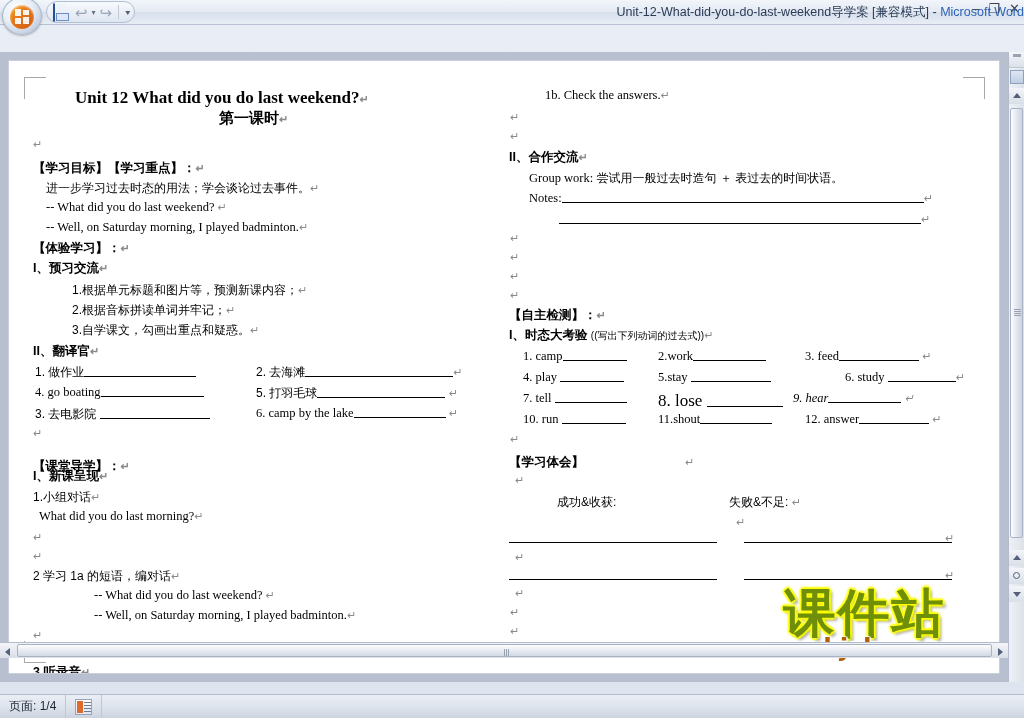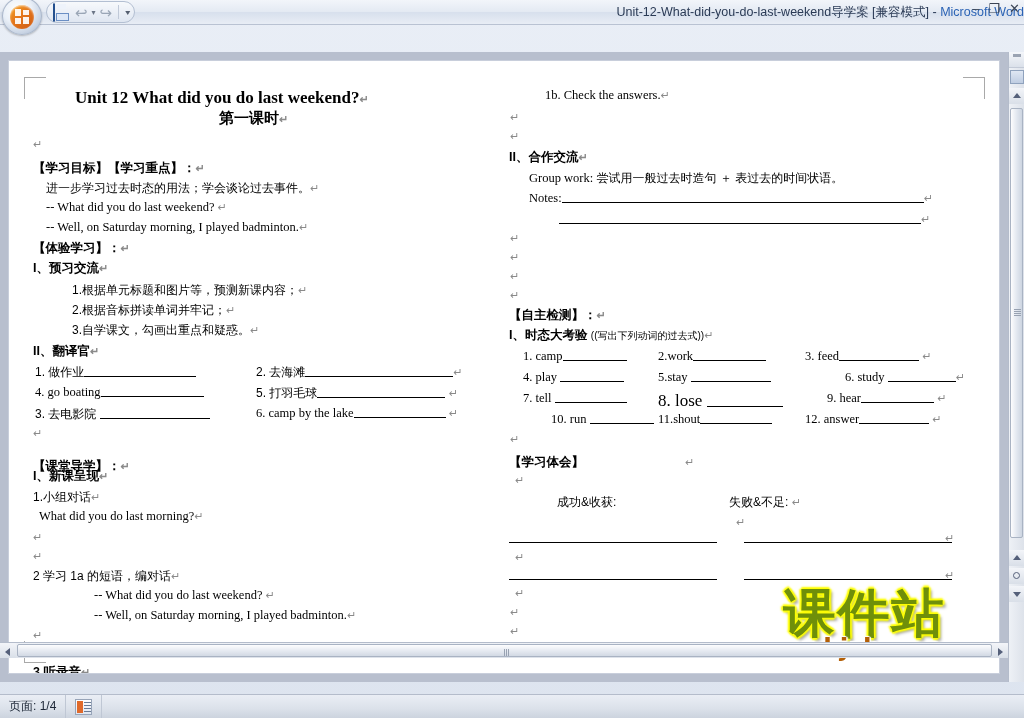--- a/index.html
+++ b/index.html
@@ -411,26 +411,26 @@
         </div>
 
         <div class="ln serif" style="left:22px; top:330px; font-size:12.5px;">
           <span>7.</span>
           <span>tell</span> <span class="ul-seg" style="width:72px;"></span>
         </div>
         <div class="ln serif" style="left:157px; top:330px; font-size:17px;">
           <span>8.</span>
           <span>lose</span> <span class="ul-seg" style="width:76px;"></span>
         </div>
-        <div class="ln serif" style="left:326px; top:330px; font-size:12.5px;">
+        <div class="ln serif" style="left:292px; top:330px; font-size:12.5px;font-style:italic;">
           <span>9.</span>
           <span>hear</span><span class="ul-seg" style="width:73px;"></span> <span class="pm">↵</span>
         </div>
 
-        <div class="ln serif" style="left:22px; top:351px; font-size:12.5px;margin-left:28px;">
+        <div class="ln serif" style="left:22px; top:351px; font-size:12.5px;">
           <span>10.</span>
           <span>run</span> <span class="ul-seg" style="width:64px;"></span>
         </div>
         <div class="ln serif" style="left:157px; top:351px; font-size:12.5px;">
           <span>11.</span><span>shout</span><span class="ul-seg" style="width:72px;"></span>
         </div>
         <div class="ln serif" style="left:304px; top:351px; font-size:12.5px;">
           <span>12.</span>
           <span>answer</span><span class="ul-seg" style="width:70px;"></span> <span class="pm">↵</span>
         </div>

